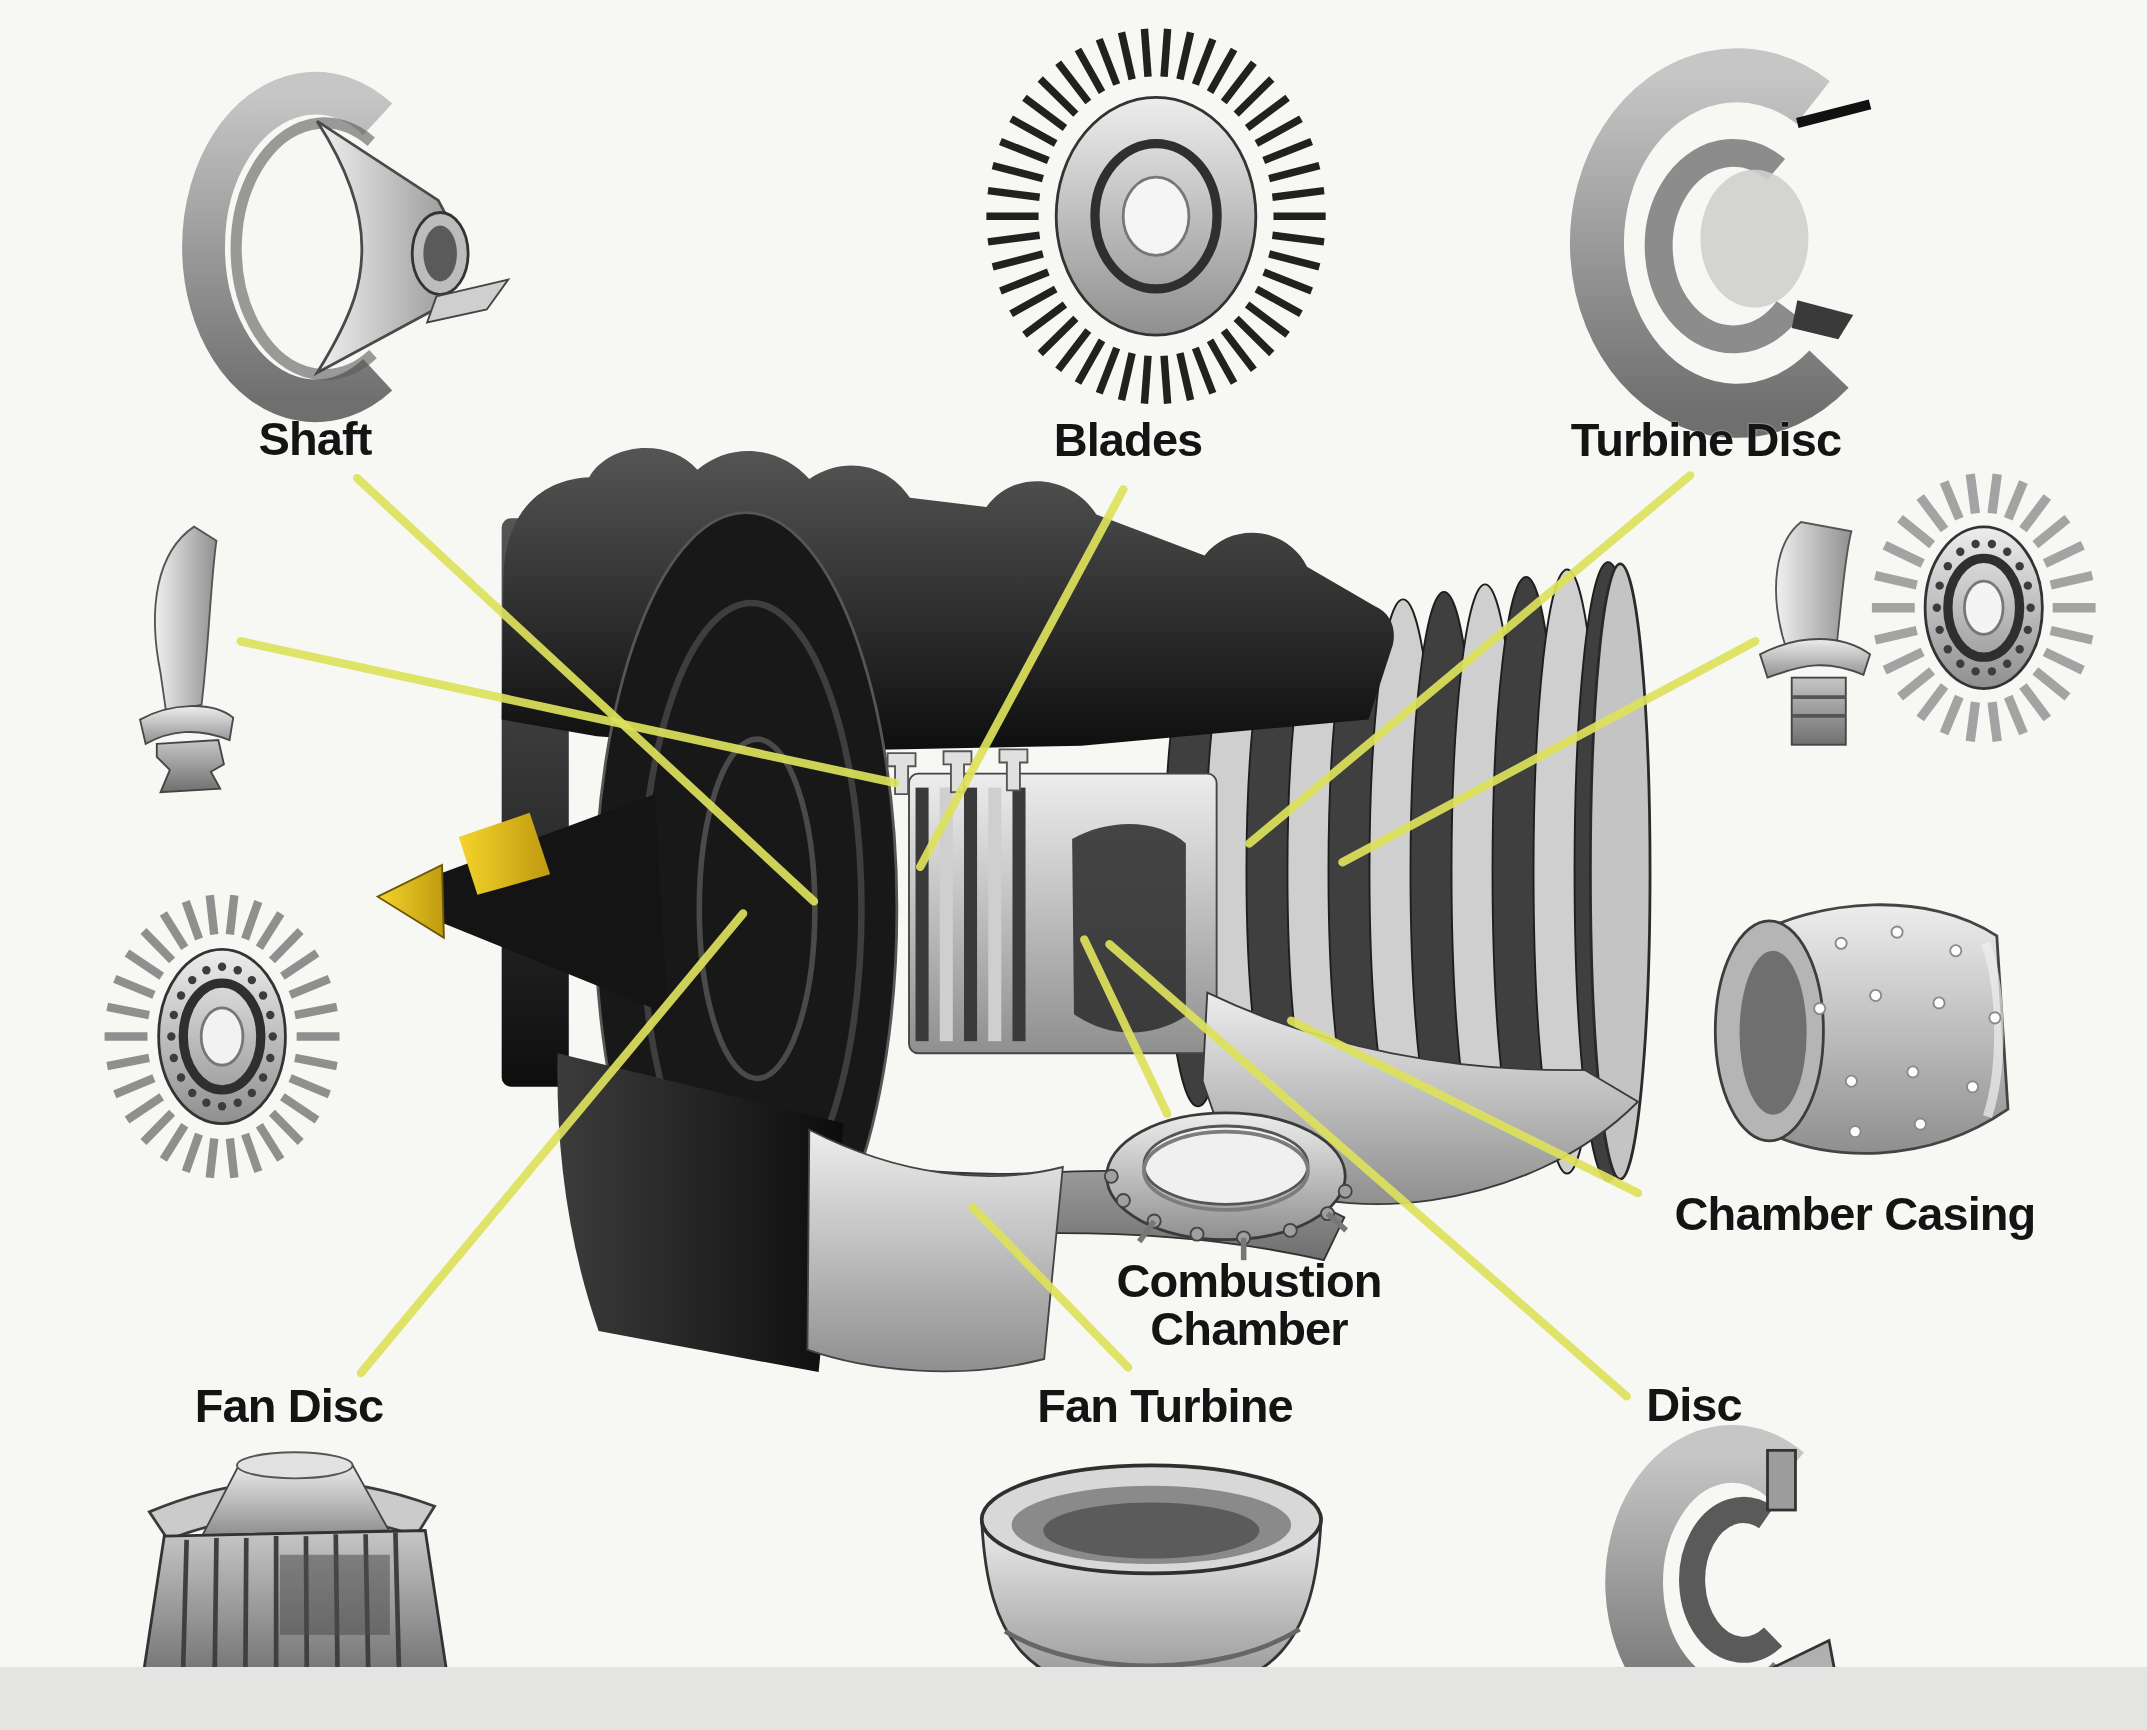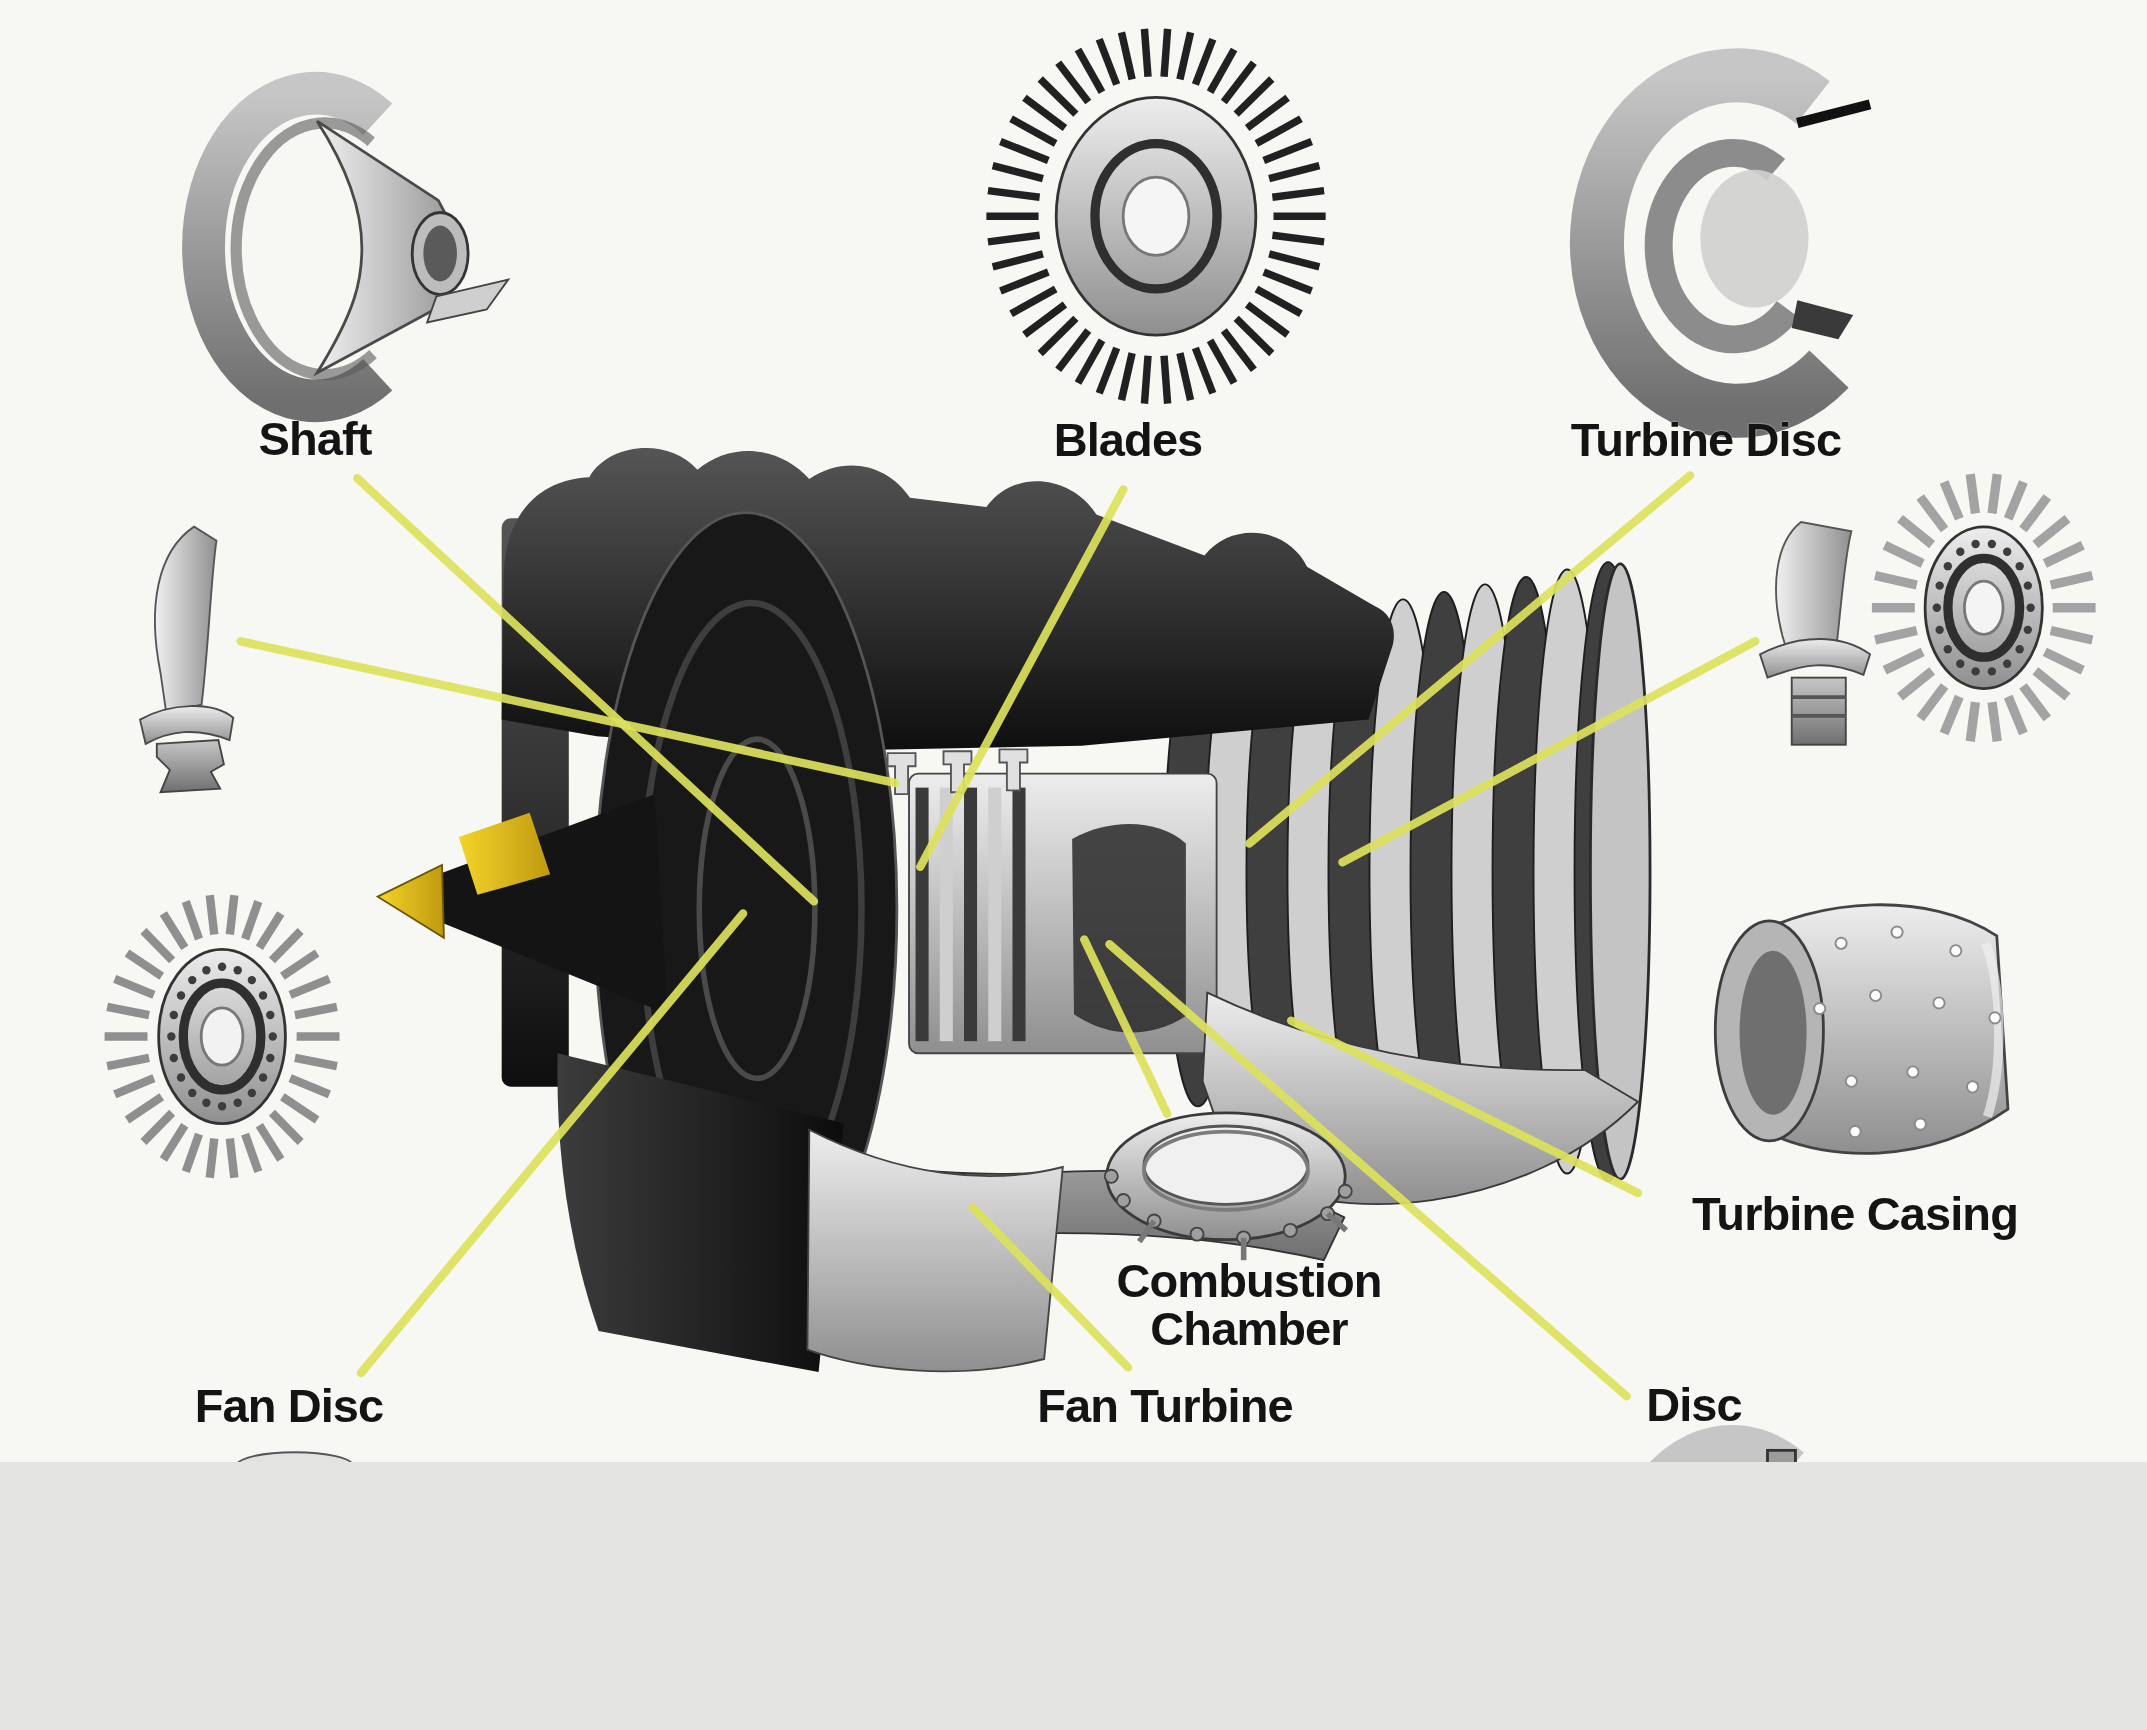--- a/index.html
+++ b/index.html
@@ -1,16 +1,16 @@
 <!DOCTYPE html>
 <html style="font-size:15px"><head>
 <meta charset="utf-8">
 <style>
   html,body{margin:0;padding:0;background:#e4e4e2;}
-  .canvas{position:relative;width:2148px;height:1462px;background:#f7f7f4;overflow:hidden;
+  .canvas{position:relative;width:2148px;height:1667px;background:#f7f7f4;overflow:hidden;
           font-family:"Liberation Sans",sans-serif;}
   .canvas svg{position:absolute;left:0;top:0;}
   .part-label{position:absolute;transform:translate(-50%,-50%);
       font-weight:800;font-size:47px;line-height:48px;letter-spacing:-0.9px;
       color:#141414;text-align:center;white-space:nowrap;
       text-shadow:0 0 1.9px rgba(255,255,255,.8);}
 </style>
 </head>
 <body>
 
@@ -379,21 +379,21 @@
         <line x1="1745" y1="1498" x2="1190" y2="1013" stroke="#dde25c" stroke-width="9" stroke-linecap="round" opacity="0.92"></line>
         <line x1="1210" y1="1467" x2="1043" y2="1295" stroke="#dde25c" stroke-width="9" stroke-linecap="round" opacity="0.92"></line>
         <line x1="387" y1="1473" x2="797" y2="980" stroke="#dde25c" stroke-width="9" stroke-linecap="round" opacity="0.92"></line>
         <line x1="1252" y1="1195" x2="1163" y2="1008" stroke="#dde25c" stroke-width="9" stroke-linecap="round" opacity="0.92"></line>
       </g>
 </svg>
 
 <div class="part-label" style="left:315px;top:439px">Shaft</div>
 <div class="part-label" style="left:1128px;top:440px">Blades</div>
 <div class="part-label" style="left:1706px;top:440px">Turbine Disc</div>
-<div class="part-label" style="left:1855px;top:1214px">Turbine Casing</div>
+<div class="part-label" style="left:1855px;top:1214px">Chamber Casing</div>
 <div class="part-label" style="left:1694px;top:1405px">Disc</div>
 <div class="part-label" style="left:289px;top:1406px">Fan Disc</div>
 <div class="part-label" style="left:1165px;top:1406px">Fan Turbine</div>
 <div class="part-label" style="left:1249px;top:1305px">
   <span>Combustion</span><br>
   <span>Chamber</span>
 </div>
 
 </div>
 

